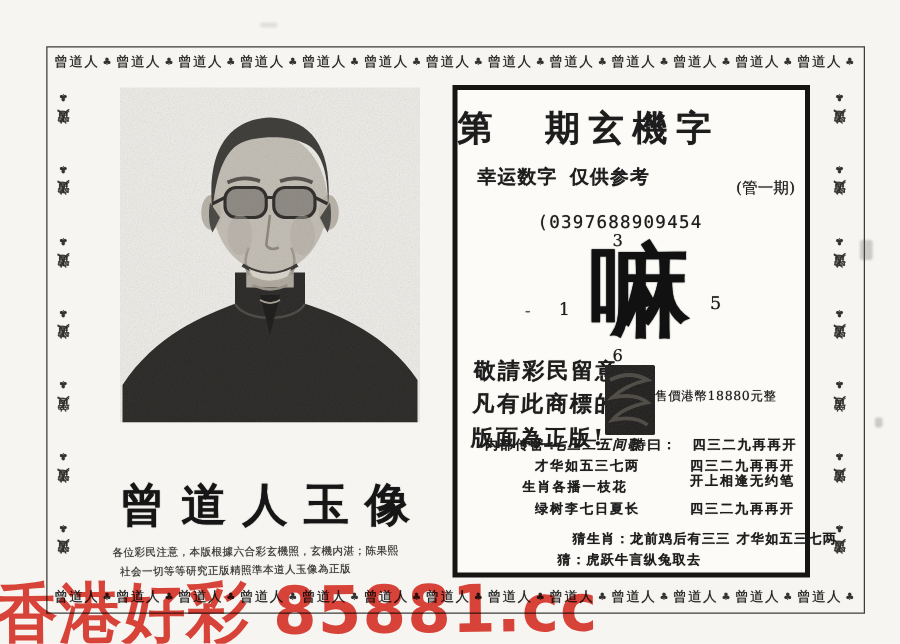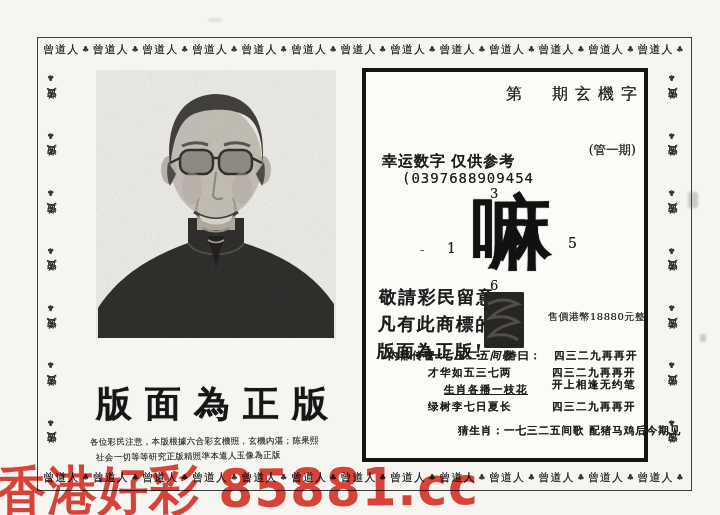--- a/index.html
+++ b/index.html
@@ -42,41 +42,41 @@
   }
   .fineprint{position:absolute;font-size:8.5px;color:#3a3a38;white-space:nowrap;letter-spacing:.3px;}
   .fp1{left:90px;top:436px;transform:rotate(-.4deg);}
   .fp2{left:96px;top:451px;transform:rotate(-.8deg);}
   
   .panel{
     position:absolute;left:362px;top:68px;width:278px;height:386px;
     border:4px solid #151514;background:#fcfbf8;
   }
   .panel *{position:absolute;white-space:nowrap;}
-  .p-header{left:0;right:0;top:12px;text-align:right;font-size:16px;font-weight:400;letter-spacing:7px;}
+  .p-header{left:0;right:0;top:12px;text-align:left;font-size:28px;font-weight:700;letter-spacing:7px;}
   .p-secrecy{left:16px;top:50px;font-family:"DejaVu Sans",sans-serif;font-weight:bold;font-size:15px;letter-spacing:1px;}
-  .p-lucky{left:16px;top:80px;font-family:Liberation Sans, sans-serif;font-weight:bold;font-size:15px;letter-spacing:1px;}
+  .p-lucky{left:16px;top:60px;font-family:Liberation Mono, monospace;font-weight:bold;font-size:15px;letter-spacing:1px;}
   .p-tag{right:8px;top:70px;font-size:12.5px;}
-  .p-serial{left:36px;top:98px;font-family:"DejaVu Sans Mono",monospace;font-size:14px;letter-spacing:1px;}
+  .p-serial{left:64px;top:98px;font-family:"DejaVu Sans Mono",monospace;font-size:14px;letter-spacing:1px;}
   .d-top{left:124px;top:114px;font-size:13px;}
   .d-left{left:81px;top:168px;font-size:14px;}
   .d-dash{left:54px;top:170px;font-size:13px;color:#555;}
   .d-right{left:202px;top:163px;font-size:14px;}
   .d-bottom{left:124px;top:206px;font-size:13px;z-index:3;}
   .p-bigchar{left:106px;top:120px;font-size:80px;line-height:1;font-weight:900;color:#111;
     text-shadow:0 0 1px #000;}
   .p-brand{left:12px;top:212px;font-size:17.5px;font-weight:600;letter-spacing:2px;line-height:27px;white-space:normal;width:120px;
     transform:skewX(-2deg);}
   .p-stamp{left:118px;top:220px;width:40px;height:56px;background:#1e1d1c;border-radius:2px;overflow:hidden;}
-  .p-price{left:158px;top:238px;font-size:10px;letter-spacing:.5px;padding-left:24px;}
+  .p-price{left:158px;top:238px;font-size:10px;letter-spacing:.5px;}
   .poem{font-size:10.5px;font-weight:bold;letter-spacing:1.5px;}
   .pl-label{left:22px;top:277px;}
   .pl1{left:64px;top:277px;font-style:italic;}
   .pl2{left:62px;top:294px;}
-  .pl3{left:78px;top:311px;text-decoration:underline;}
+  .pl3{left:52px;top:311px;}
   .pl4{left:62px;top:328px;}
   .pr-label{left:140px;top:277px;font-family:Liberation Mono, monospace;}
   .pr1{left:188px;top:277px;}
   .pr2{left:186px;top:294px;}
   .pr3{left:186px;top:306px;}
   .pr4{left:186px;top:328px;}
   .g1{left:92px;top:352px;font-size:10.5px;font-weight:bold;letter-spacing:1px;}
   .g2{left:80px;top:369px;font-size:10.5px;font-weight:bold;letter-spacing:1px;}
   
   .watermark{
@@ -228,21 +228,21 @@
   <path d="M98,142 Q120,156 142,142" stroke="#3b3936" stroke-width="3" fill="none"></path>
   <path d="M103,145 Q120,153 137,145 L134,151 Q120,158 106,151 Z" fill="#ded9cf"></path>
   <path d="M106,158 Q120,165 134,158" stroke="#9a948a" stroke-width="2" fill="none"></path>
   <path d="M112,170 Q120,175 128,170" stroke="#aba59a" stroke-width="1.5" fill="none"></path>
 
   <ellipse cx="96" cy="118" rx="10" ry="16" fill="#b4aea4" opacity=".45"></ellipse>
   <ellipse cx="146" cy="118" rx="10" ry="16" fill="#b4aea4" opacity=".45"></ellipse>
   <rect width="240" height="268" filter="url(#grain)" opacity=".32"></rect>
 </svg>
 
-<div class="big-title">版面為正版</div>
+<div class="big-title">曾道人玉像</div>
 <div class="fineprint fp1 ink">各位彩民注意，本版根據六合彩玄機照，玄機内湛；陈果熙</div>
 <div class="fineprint fp2 ink">社会一切等等研究正版精照準本道人玉像為正版</div>
 
 <div class="panel">
   <div class="p-header ink">第　期玄機字</div>
   <div class="p-tag ink">(管一期)</div>
   <div class="p-lucky ink">幸运数字  仅供参考</div>
   <div class="p-serial ink">(0397688909454</div>
   <div class="d-top ink">3</div>
   <div class="p-bigchar">嘛</div>
@@ -270,20 +270,21 @@
   <div class="poem pl1 ink">一七三二五间歌</div>
   <div class="poem pl2 ink">才华如五三七两</div>
   <div class="poem pl3 ink">生肖各播一枝花</div>
   <div class="poem pl4 ink">绿树李七日夏长</div>
   <div class="poem pr-label ink">詩曰：</div>
   <div class="poem pr1 ink">四三二九再再开</div>
   <div class="poem pr2 ink">四三二九再再开</div>
   <div class="poem pr3 ink">开上相逢无约笔</div>
   <div class="poem pr4 ink">四三二九再再开</div>
 
-  <div class="g1 ink">猜生肖：一七三二五间歌  配猪马鸡后今期见</div>
+  <div class="g1 ink">猜生肖：龙前鸡后有三三  才华如五三七两</div>
+  <div class="g2 ink">猜：虎跃牛言纵兔取去</div>
 </div>
 
 <div class="watermark" style="color: rgb(221, 50, 38);">香港好彩 85881.cc</div>
 
 <div class="smudge sm1"></div>
 <div class="smudge sm2"></div>
 <div class="smudge sm3"></div>
 
 </body></html>

